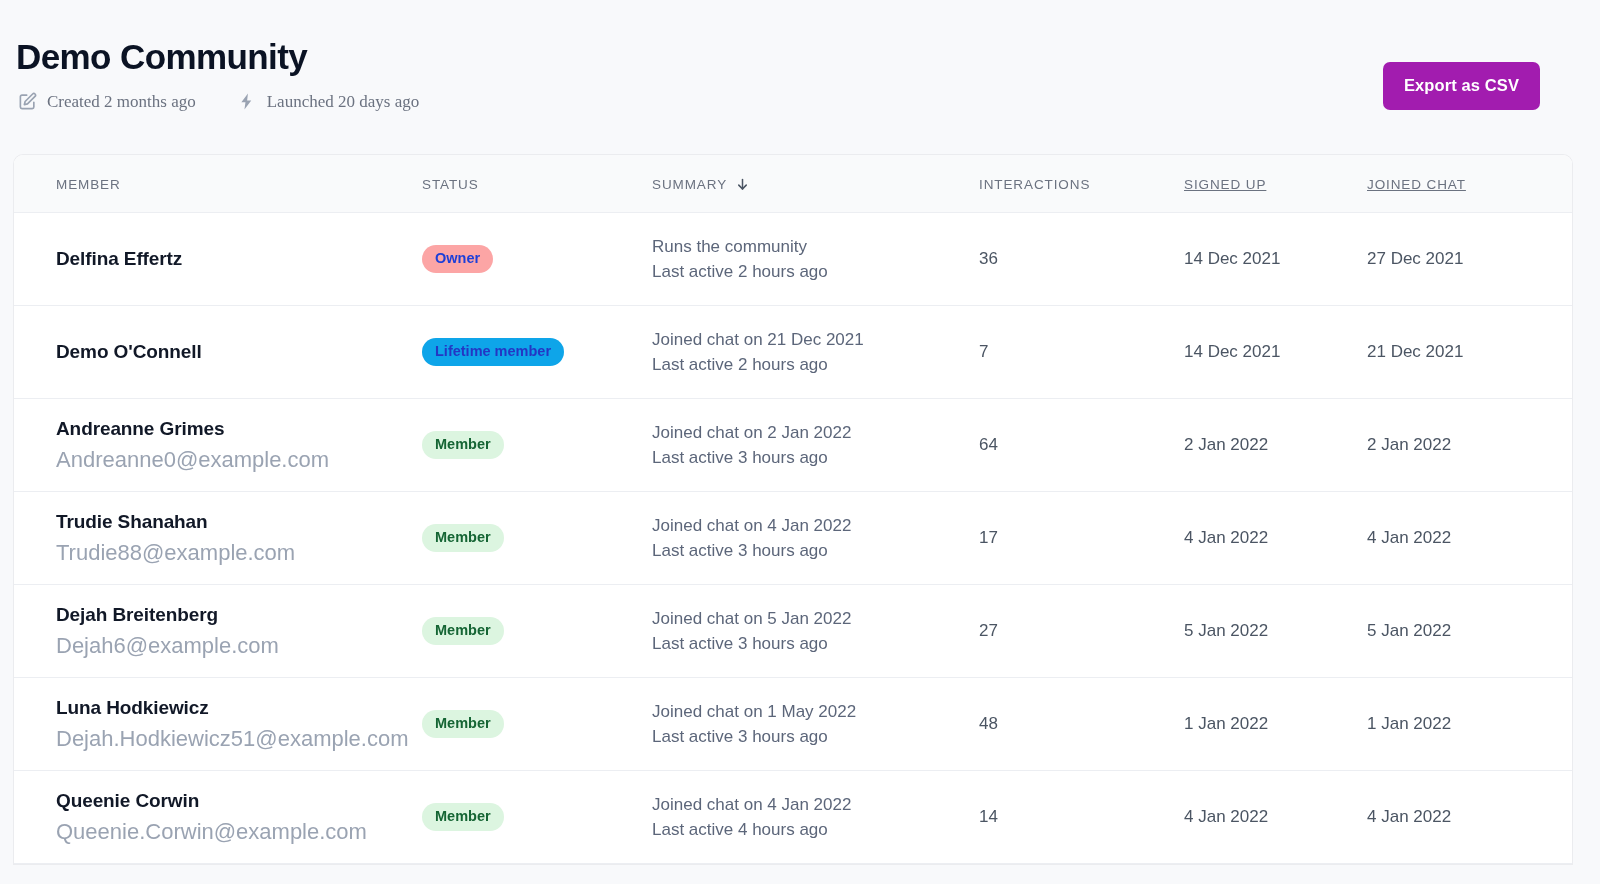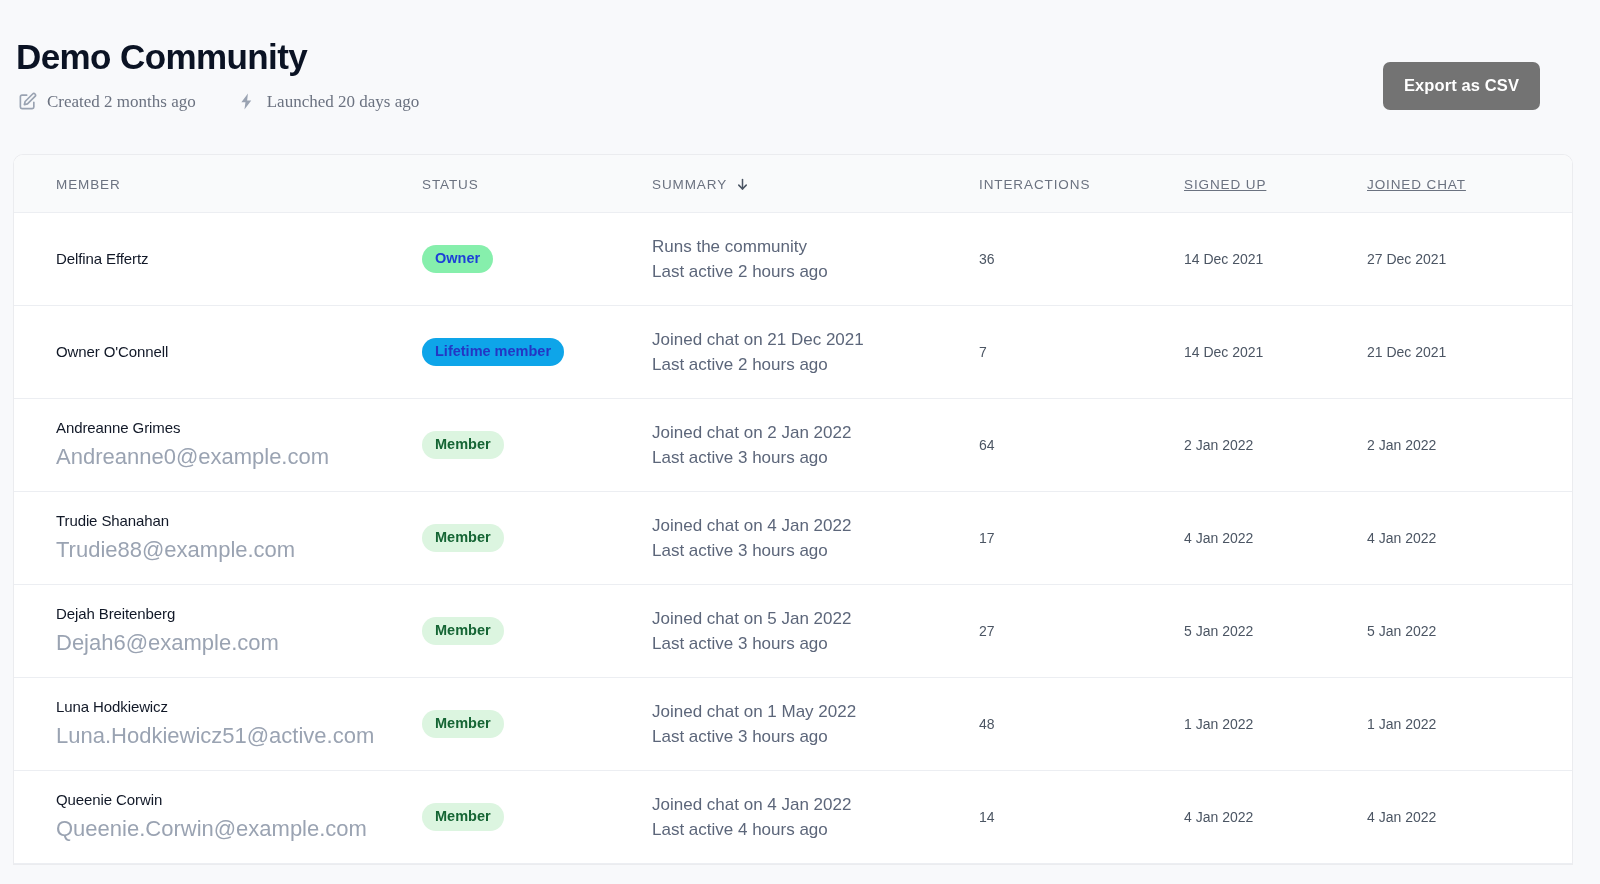--- a/index.html
+++ b/index.html
@@ -133,22 +133,22 @@
   tbody tr { border-bottom: 1px solid #eceef2; }
   tbody td {
     padding: 0;
     vertical-align: middle;
     height: 93px;
     box-sizing: border-box;
   }
   td.t-member { padding-left: 42px; }
 
   .m-name {
-    font-size: 15px;
-    font-weight: normal;
+    font-size: 19px;
+    font-weight: bold;
     color: #111827;
     letter-spacing: -0.1px;
     line-height: 1.25;
   }
   .m-email {
     font-size: 22px;
     color: #9aa3b2;
     margin-top: 5px;
     line-height: 1.25;
   }
@@ -167,21 +167,21 @@
   .badge-member   { background: #dcf5e0; color: #156534; }
 
   .sum-line1, .sum-line2 {
     font-size: 17px;
     color: #5c667a;
     line-height: 1.5;
     white-space: nowrap;
   }
 
   .num, .date {
-    font-size: 14px;
+    font-size: 17px;
     color: #4b5563;
     line-height: 1.3;
   }
 </style>
 </head>
 <body>
 
 <div class="page">
 
   <div class="header">
@@ -201,21 +201,21 @@
       <div class="meta-item">
         <span class="meta-icon">
           <svg width="19" height="19" viewBox="0 0 24 24" fill="currentColor">
             <path d="M13.8 2 5.5 13h5.2l-1.3 9 8.6-11.4h-5.2L13.8 2z"></path>
           </svg>
         </span>
         <span class="meta-text">Launched 20 days ago</span>
       </div>
     </div>
 
-    <button class="export-btn" style="background: #737373;">Export as CSV</button>
+    <button class="export-btn" style="background: #a21caf;">Export as CSV</button>
   </div>
 
   <div class="table-wrap">
     <table class="members">
       <colgroup>
         <col class="c-member">
         <col class="c-status">
         <col class="c-summary">
         <col class="c-interactions">
         <col class="c-signedup">
@@ -259,32 +259,32 @@
               <span>JOINED CHAT</span>
             </div>
           </th>
         </tr>
       </thead>
       <tbody id="members-body">
           <tr>
             <td class="t-member">
               <div class="m-name">Delfina Effertz</div>
             </td>
-            <td><span class="badge badge-owner" style="background: #86efac; color: rgb(29, 63, 216);">Owner</span></td>
+            <td><span class="badge badge-owner" style="background: #fca5a5; color: rgb(29, 63, 216);">Owner</span></td>
             <td>
               <div class="sum-line1">Runs the community</div>
               <div class="sum-line2">Last active 2 hours ago</div>
             </td>
             <td><span class="num">36</span></td>
             <td><span class="date">14 Dec 2021</span></td>
             <td><span class="date">27 Dec 2021</span></td>
           </tr>
           <tr>
             <td class="t-member">
-              <div class="m-name">Owner O'Connell</div>
+              <div class="m-name">Demo O'Connell</div>
             </td>
             <td><span class="badge badge-lifetime" style="background: #0ea5e9; color: rgb(36, 54, 196);">Lifetime member</span></td>
             <td>
               <div class="sum-line1">Joined chat on 21 Dec 2021</div>
               <div class="sum-line2">Last active 2 hours ago</div>
             </td>
             <td><span class="num">7</span></td>
             <td><span class="date">14 Dec 2021</span></td>
             <td><span class="date">21 Dec 2021</span></td>
           </tr>
@@ -326,21 +326,21 @@
               <div class="sum-line1">Joined chat on 5 Jan 2022</div>
               <div class="sum-line2">Last active 3 hours ago</div>
             </td>
             <td><span class="num">27</span></td>
             <td><span class="date">5 Jan 2022</span></td>
             <td><span class="date">5 Jan 2022</span></td>
           </tr>
           <tr>
             <td class="t-member">
               <div class="m-name">Luna Hodkiewicz</div>
-              <div class="m-email">Luna.Hodkiewicz51@active.com</div>
+              <div class="m-email">Dejah.Hodkiewicz51@example.com</div>
             </td>
             <td><span class="badge badge-member" style="background: rgb(220, 245, 224); color: rgb(21, 101, 52);">Member</span></td>
             <td>
               <div class="sum-line1">Joined chat on 1 May 2022</div>
               <div class="sum-line2">Last active 3 hours ago</div>
             </td>
             <td><span class="num">48</span></td>
             <td><span class="date">1 Jan 2022</span></td>
             <td><span class="date">1 Jan 2022</span></td>
           </tr>

